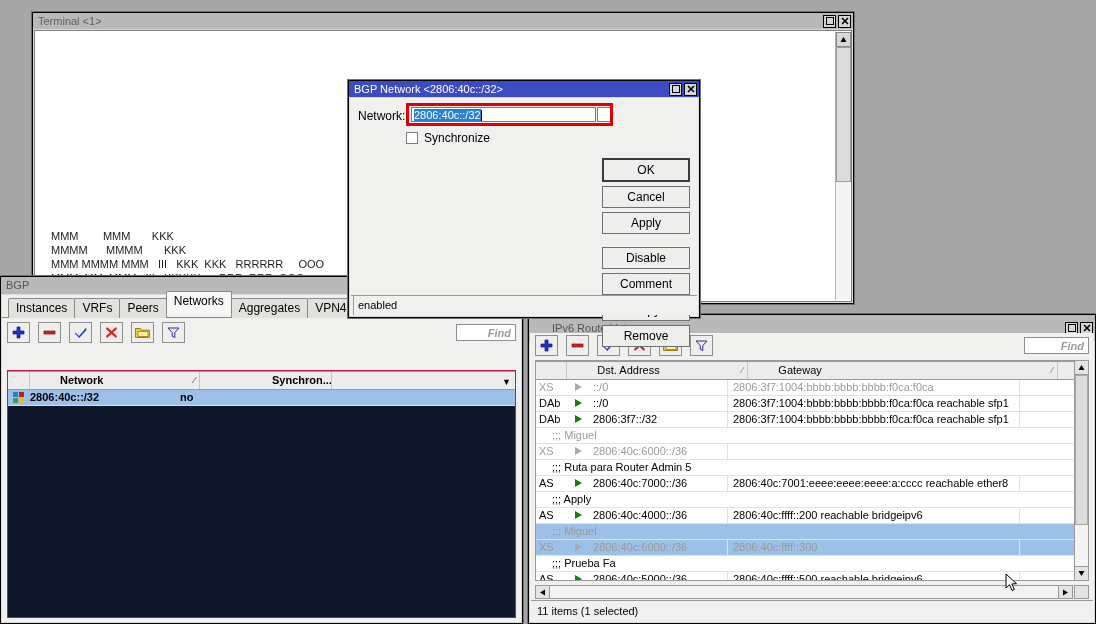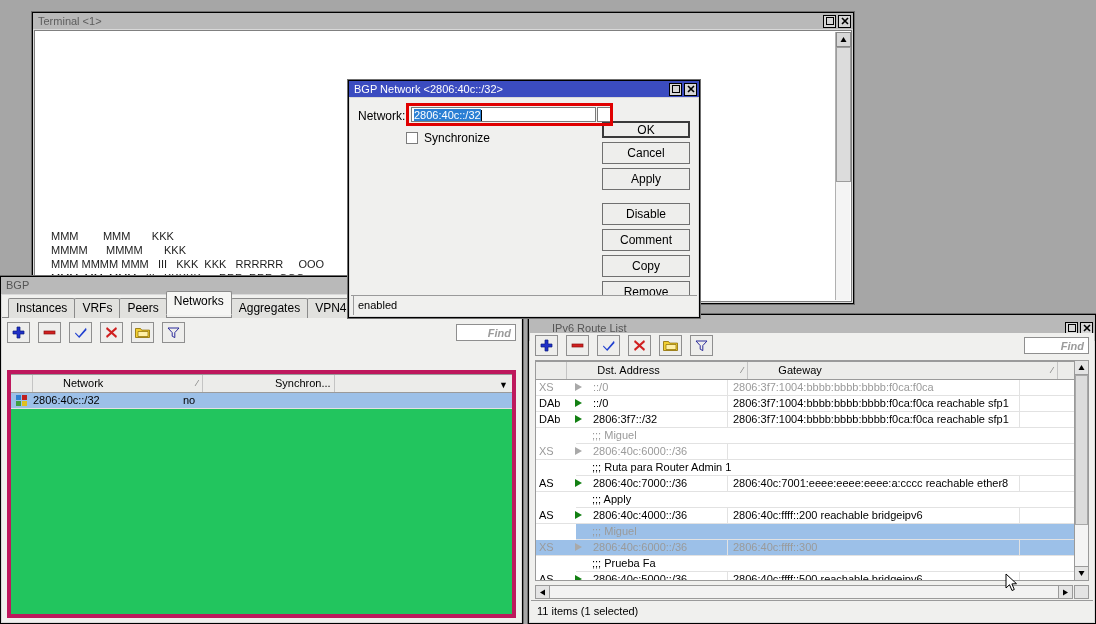--- a/index.html
+++ b/index.html
@@ -63,59 +63,59 @@
   .th{border-right:1px solid #c4c4c4;height:17px;line-height:17px;padding-left:5px;
       box-sizing:border-box;overflow:hidden;white-space:nowrap;position:relative;}
   .th .sortmark{position:absolute;right:4px;top:0;color:#777;font-size:9px;}
   .row{display:flex;height:15px;font-size:11px;align-items:center;border-bottom:1px solid #e2e2e2;}
   .cell{height:15px;line-height:15px;padding-left:5px;box-sizing:border-box;
         overflow:hidden;white-space:nowrap;border-right:1px solid #e2e2e2;}
   .sel-row{background:#9cc0e8;}
   .dim{color:#9a9a9a;}
 
   
-  #bgp .grid{position:absolute;left:5px;right:5px;top:75px;bottom:4px;background:#22c55e;
-             border:4px solid #be185d;box-sizing:border-box;overflow:hidden;}
+  #bgp .grid{position:absolute;left:5px;right:5px;top:75px;bottom:4px;background:#0f172a;
+             border:1px solid #be185d;box-sizing:border-box;overflow:hidden;font-weight:bold;}
   .netico{display:inline-block;width:12px;height:11px;position:relative;margin:0 4px 0 3px;vertical-align:-2px;}
   .netico i{position:absolute;width:5px;height:5px;display:block;}
 
   
   #dlg{left:348px;top:80px;width:352px;height:238px;}
   #dlg .inner{position:absolute;left:1px;right:1px;top:17px;bottom:1px;background:#f0f0ee;}
   .dlg-label{position:absolute;left:10px;top:109px;font-size:12px;}
   .redbox{position:absolute;left:406px;top:103px;width:207px;height:23px;
           border:3px solid #e00000;box-sizing:border-box;}
   .netinput{position:absolute;left:411px;top:107px;width:185px;height:15px;
             background:#fff;border:1px solid #7a7a7a;box-sizing:border-box;font-size:11px;
             line-height:14px;padding-left:2px;overflow:hidden;white-space:nowrap;}
   .netinput .selt{background:#2a7fd4;color:#fff;}
   .caret{display:inline-block;width:1px;height:11px;background:#000;vertical-align:-2px;}
   .stub{position:absolute;left:597px;top:107px;width:16px;height:15px;background:#fff;border:1px solid #7a7a7a;box-sizing:border-box;}
   .syncrow{position:absolute;left:406px;top:131px;display:flex;align-items:center;gap:6px;font-size:12px;}
   .cbx{width:12px;height:12px;border:1px solid #7c7c7c;background:#fff;box-sizing:border-box;}
   .dbtns{position:absolute;right:8px;top:23px;width:88px;}
   .dbtn{width:88px;height:22px;margin-bottom:4px;border:1px solid #707070;background:#eeeeec;
         font-size:12px;display:flex;align-items:center;justify-content:center;box-sizing:border-box;}
-  .dbtn.primary{border:2px solid #3a3a3a;height:17px;}
+  .dbtn.primary{border:2px solid #3a3a3a;height:24px;margin-top:37px;}
   .dlgstatus{position:absolute;left:1px;right:1px;bottom:1px;height:19px;background:#f0f0ee;
              border-top:1px solid #9a9a9a;font-size:11px;line-height:19px;padding-left:6px;}
   .dlgstatus span{display:inline-block;border-left:1px solid #9a9a9a;padding-left:4px;margin-left:-4px;}
 
   
   #rlist{left:528px;top:314px;width:568px;height:310px;}
   #rlist .tbar{height:26px;background:#b9b9b9;color:#555;font-size:11px;line-height:17px;padding-left:23px;
                display:flex;align-items:center;}
   #rlist .inner{position:absolute;left:1px;right:1px;top:18px;bottom:1px;background:#f0f0ee;}
   #rlist .grid{position:absolute;left:5px;right:5px;top:27px;bottom:41px;background:#fff;
                border:1px solid #9a9a9a;box-sizing:border-box;overflow:hidden;}
   .arrowcell{width:20px;text-align:center;}
   .tri{display:inline-block;width:0;height:0;border-left:7px solid #138013;
        border-top:4px solid transparent;border-bottom:4px solid transparent;vertical-align:0px;}
   .tri.dimtri{border-left-color:#a9a9a9;}
-  .cmtrow{display:flex;height:15px;font-size:11px;align-items:center;border-bottom:1px solid #e2e2e2;margin-left:40px;}
+  .cmtrow{display:flex;height:15px;font-size:11px;align-items:center;border-bottom:1px solid #e2e2e2;}
   .cmt{padding-left:16px;line-height:15px;}
   .statusbar{position:absolute;left:1px;right:1px;bottom:1px;height:20px;background:#f0f0ee;
              border-top:1px solid #9a9a9a;font-size:11px;line-height:20px;padding-left:6px;}
   .hscroll{position:absolute;left:5px;right:21px;bottom:23px;height:14px;background:#f2f2f2;
            border:1px solid #9a9a9a;box-sizing:border-box;display:flex;}
   .hscroll .harrow{width:13px;border-right:1px solid #9a9a9a;background:#e4e4e4;
                    display:flex;align-items:center;justify-content:center;}
   .hscroll .harrow.r{border-right:none;border-left:1px solid #9a9a9a;margin-left:auto;}
   .rvscroll{position:absolute;right:5px;top:27px;bottom:41px;width:15px;background:#f4f4f4;
             border:1px solid #9a9a9a;box-sizing:border-box;}
@@ -328,21 +328,21 @@
           <div class="cmtrow">
             <span class="cmt dim">;;; Miguel</span>
           </div>
           <div class="row">
             <div class="cell dim" style="width: 32px; padding-left: 3px; border-right: none;">XS</div>
             <div class="cell arrowcell" style="width: 20px; border-right: none; padding-left: 0px;"><span class="tri dimtri"></span></div>
             <div class="cell dim" style="width: 140px;">2806:40c:6000::/36</div>
             <div class="cell dim" style="flex: 1 1 0%; border-right: none;"></div>
           </div>
           <div class="cmtrow">
-            <span class="cmt">;;; Ruta para Router Admin 1</span>
+            <span class="cmt">;;; Ruta para Router Admin 5</span>
           </div>
           <div class="row">
             <div class="cell" style="width: 32px; padding-left: 3px; border-right: none;">AS</div>
             <div class="cell arrowcell" style="width: 20px; border-right: none; padding-left: 0px;"><span class="tri"></span></div>
             <div class="cell" style="width: 140px;">2806:40c:7000::/36</div>
             <div class="cell" style="width: 292px;">2806:40c:7001:eeee:eeee:eeee:a:cccc reachable ether8</div>
             <div class="cell" style="flex: 1 1 0%; border-right: none;"></div>
           </div>
           <div class="cmtrow">
             <span class="cmt">;;; Apply</span>

